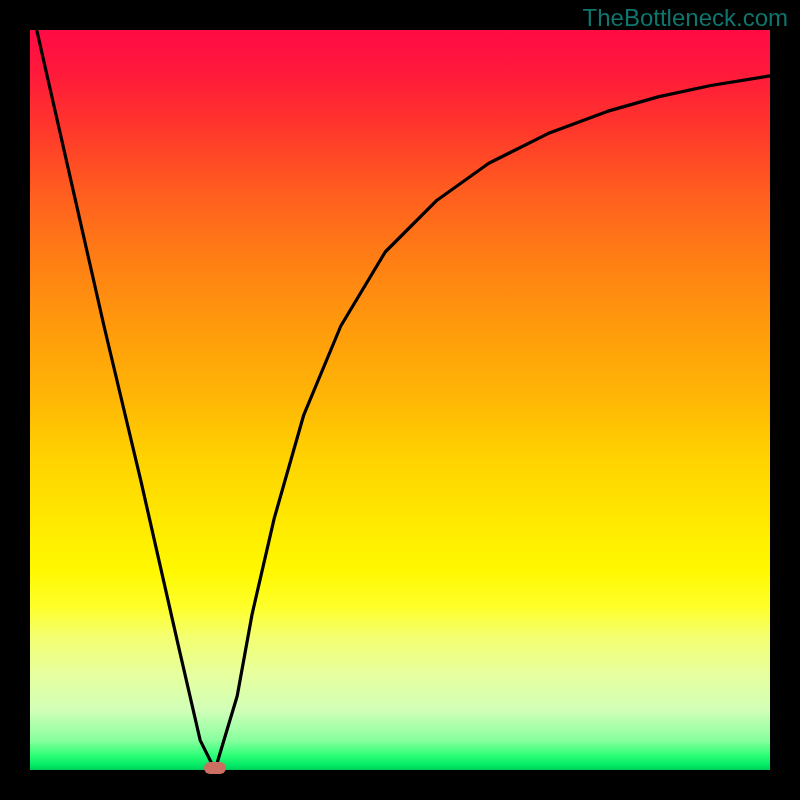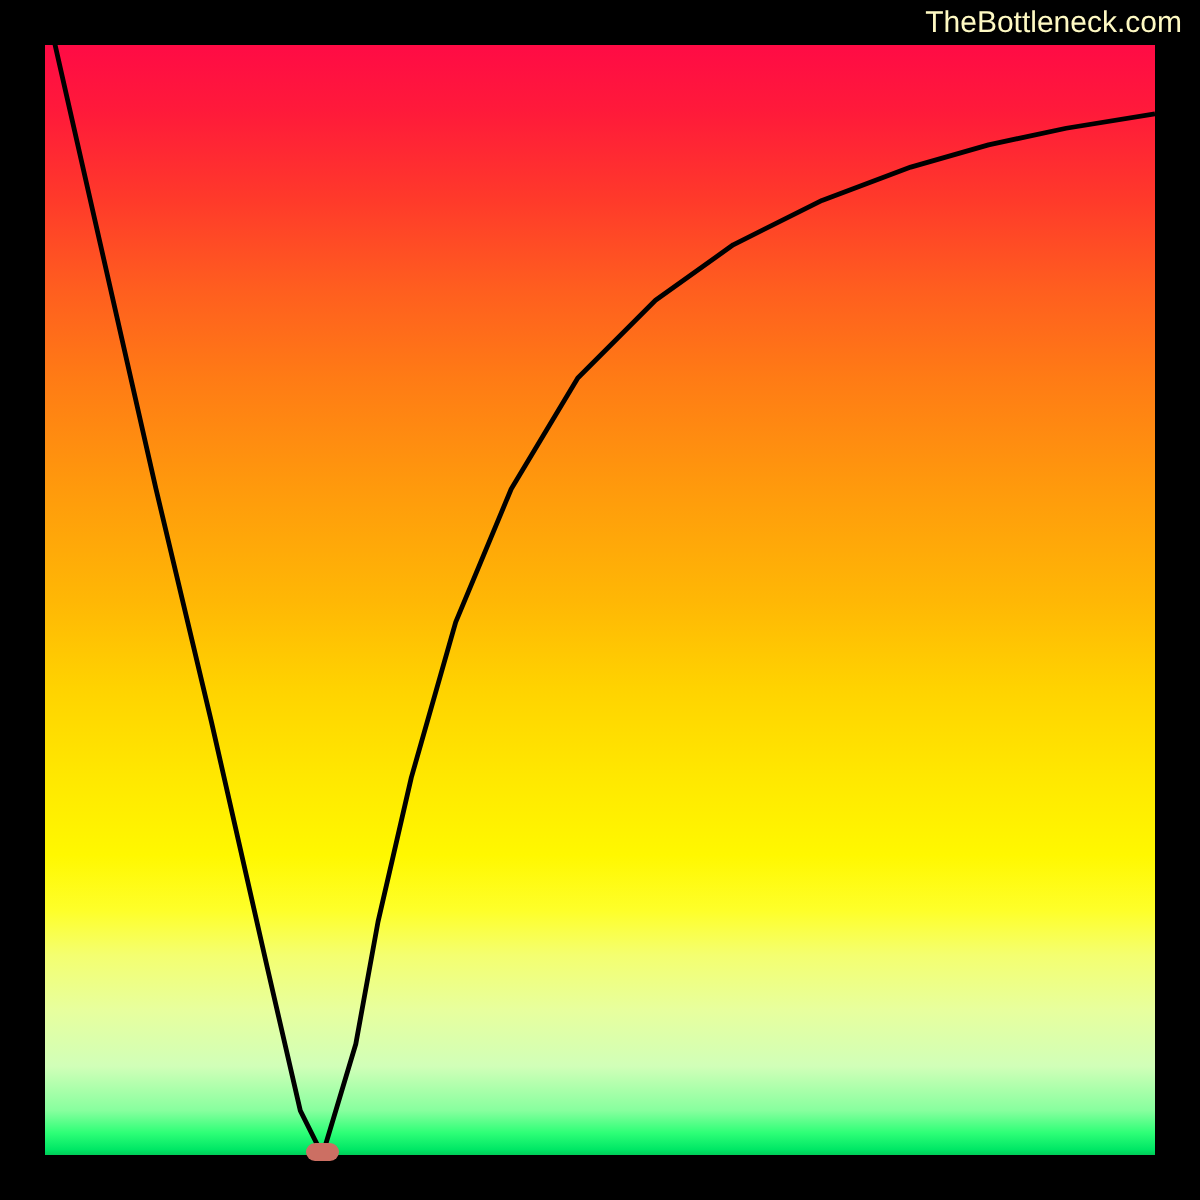--- a/index.html
+++ b/index.html
@@ -2,22 +2,22 @@
 <html><head>
 <meta charset="utf-8">
 <style>
   * { margin: 0; padding: 0; box-sizing: border-box; }
   body { width: 800px; height: 800px; background: #000; position: relative; overflow: hidden; }
   .watermark {
     position: absolute;
     top: 4px;
     right: 12px;
     font-family: Arial, Helvetica, sans-serif;
-    font-size: 20px;
-    color: #fef9c3;
+    font-size: 24px;
+    color: #0f766e;
     z-index: 10;
   }
   .plot-area {
     position: absolute;
     left: 30px;
     top: 30px;
     width: 740px;
     height: 740px;
     background: linear-gradient(
         to bottom,

